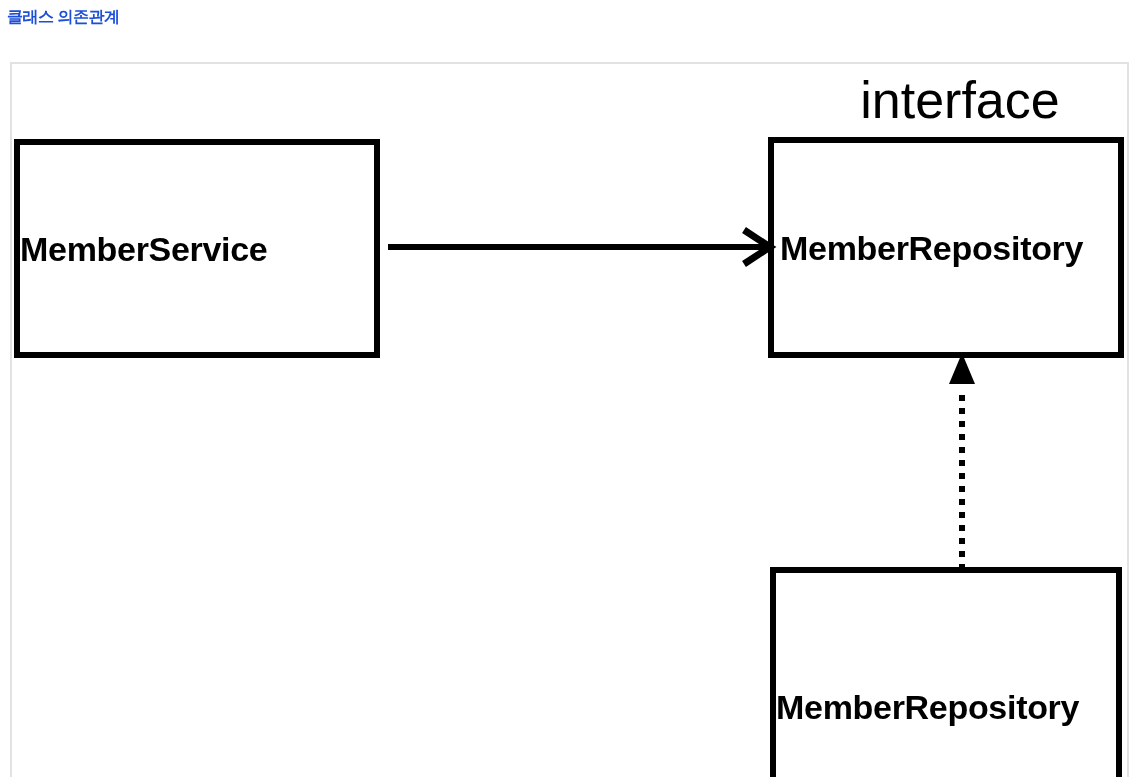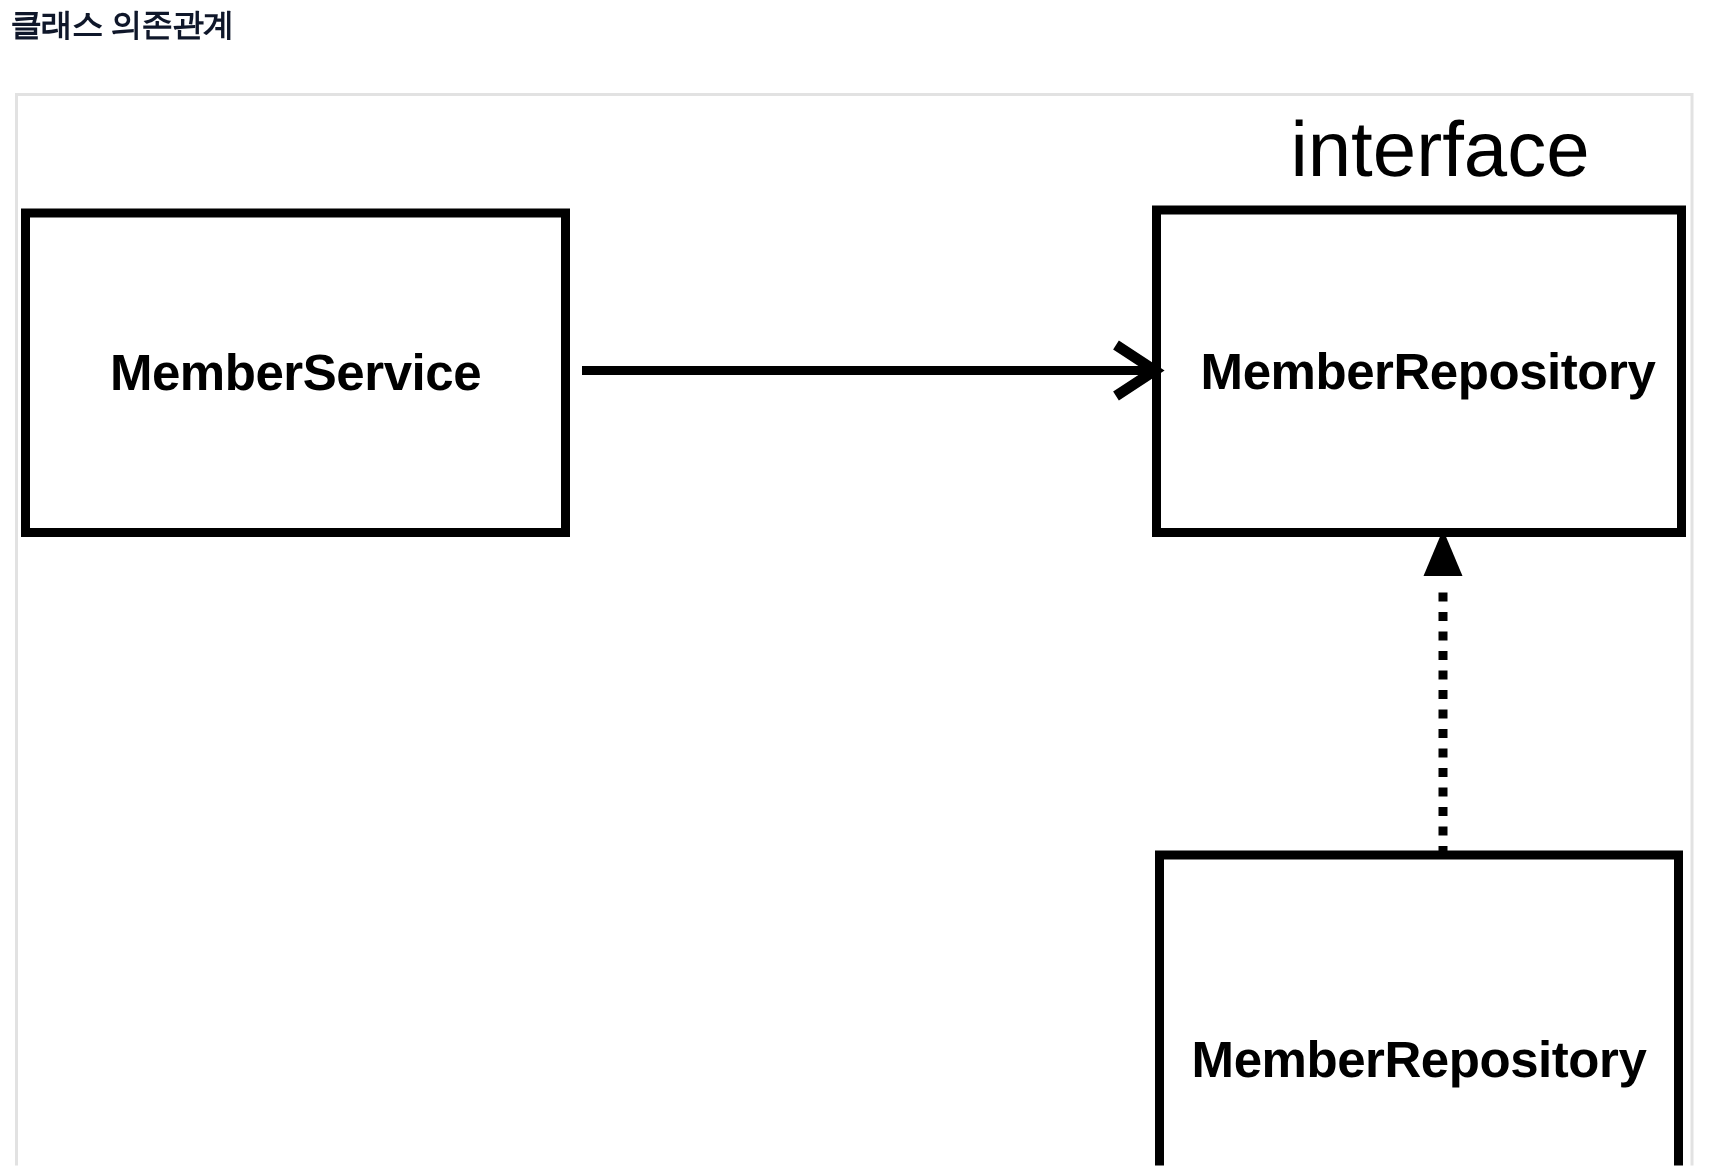--- a/index.html
+++ b/index.html
@@ -15,25 +15,25 @@
     font-family: "Liberation Sans", "DejaVu Sans", sans-serif;
     color: #000000;
     position: relative;
   }
 
   
   .page-title {
     position: absolute;
     left: 7px;
     top: 5px;
-    font-size: 21px;
+    font-size: 16px;
     font-weight: bold;
     letter-spacing: -0.5px;
     line-height: 24px;
-    color: #0f172a;
+    color: #1d4ed8;
     white-space: nowrap;
   }
 
   
   .diagram-canvas {
     position: absolute;
     left: 10px;
     top: 62px;
     width: 1119px;
     height: 724px;
@@ -44,21 +44,21 @@
   }
 
   
   .uml-box {
     position: absolute;
     box-sizing: border-box;
     border: 6px solid #000000;
     background: #ffffff;
     display: flex;
     align-items: center;
-    justify-content: center;
+    justify-content: flex-start;
   }
   .uml-box .box-label {
     font-weight: bold;
     font-size: 34px;
     line-height: 40px;
     text-align: center;
     white-space: nowrap;
     letter-spacing: -0.3px;
   }
 

